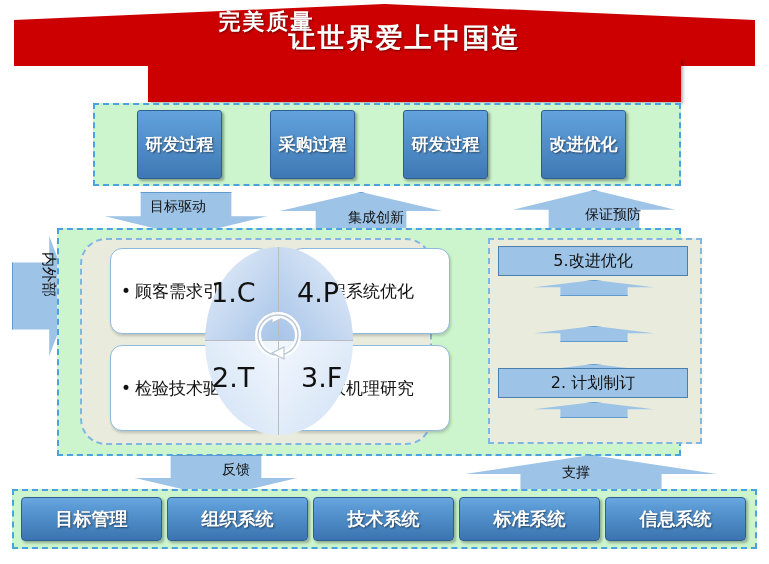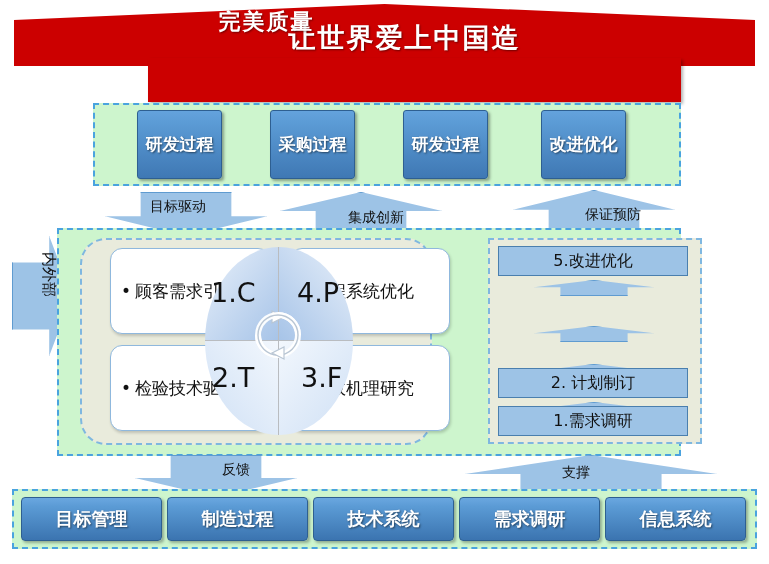--- a/index.html
+++ b/index.html
@@ -158,28 +158,27 @@
     <path d="M30 50 A20 20 0 1 1 50 30" fill="none" stroke="#b9c6d4" stroke-width="1.4"></path>
     <polygon points="36,54 24,48 36,42" fill="#ffffff" stroke="#b9c6d4" stroke-width="1.2"></polygon>
   </svg>
 
   <div class="rbox" style="top:246px">5.改进优化</div>
   <div class="ar ar-up rarrow" style="top:280px"></div>
   <div class="ar ar-up rarrow" style="top:326px"></div>
   <div class="ar ar-up rarrow" style="top:364px"></div>
   <div class="rbox" style="top:368px">2. 计划制订</div>
   <div class="ar ar-up rarrow" style="top:402px"></div>
-  <div class="rbox" style="top:406px">1.需求调研</div>
 
   <div class="ar ar-down" style="left:135px;top:455px;width:160px;height:40px"></div>
   <div class="arrow-lbl" style="left:222px;top:461px">反馈</div>
 
   <div class="ar ar-up" style="left:465px;top:455px;width:250px;height:40px"></div>
   <div class="arrow-lbl" style="left:562px;top:464px">支撑</div>
 
   <div class="botwrap"></div>
   <div class="bbox" style="left:21px">目标管理</div>
-  <div class="bbox" style="left:167px">制造过程</div>
+  <div class="bbox" style="left:167px">组织系统</div>
   <div class="bbox" style="left:313px">技术系统</div>
-  <div class="bbox" style="left:459px">需求调研</div>
+  <div class="bbox" style="left:459px">标准系统</div>
   <div class="bbox" style="left:605px">信息系统</div>
 
 </div>
 
 </body></html>

